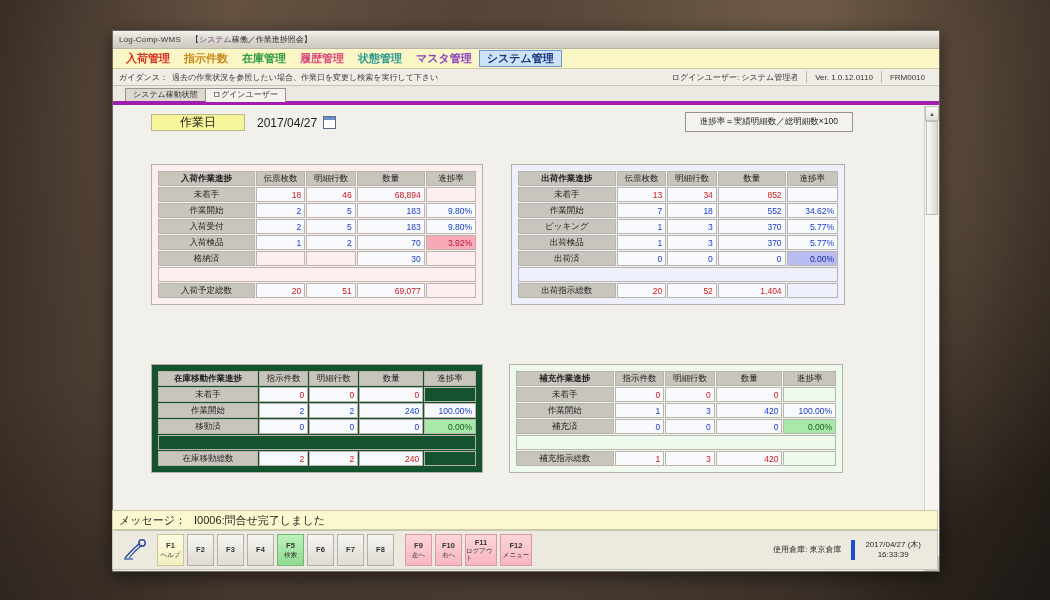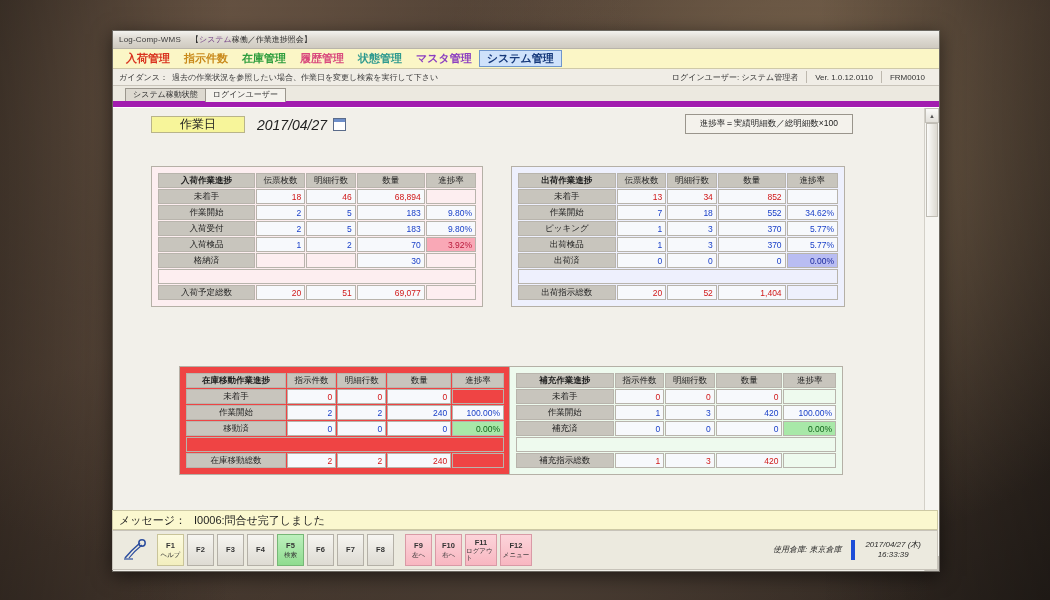--- a/index.html
+++ b/index.html
@@ -89,21 +89,21 @@
     height:12px;display:flex;align-items:center;
   }
   .gr-cell:first-child{border-left:none;}
 
   
   .tabstrip{
     height:15px;flex:0 0 15px;
     background:#ece9e0;
     display:flex;align-items:flex-end;
     padding-left:12px;gap:0;
-    border-bottom:6px solid #a21caf;
+    border-bottom:4px solid #a21caf;
     position:relative;z-index:2;
   }
   .tab{
     font-size:8px;color:#333;
     padding:2px 7px 2px;
     background:#ddd9d0;
     border:1px solid #9b968d;border-bottom:none;
     margin-right:-1px;
     line-height:1;
   }
@@ -146,21 +146,21 @@
     position:absolute;left:38px;top:8px;
     display:flex;align-items:center;gap:6px;
   }
   .date-label{
     width:92px;height:15px;background:#f7f59a;
     border:1px solid #b9b48a;
     display:flex;align-items:center;justify-content:center;
     font-size:12px;color:#222;
   }
   .date-value{
-    font-size:14px;color:#222;padding-left:6px;min-width:58px;font-style:italic;
+    font-size:12px;color:#222;padding-left:6px;min-width:58px;
   }
   .cal-icon{
     width:11px;height:11px;border:1px solid #5a6b8a;background:#fff;
     display:inline-block;position:relative;
   }
   .cal-icon:before{
     content:"";position:absolute;left:0;right:0;top:0;height:3px;background:#6d8ec9;
   }
 
   .formula-box{
@@ -170,21 +170,21 @@
     padding:3px 14px;
   }
 
   
   .panel{
     position:absolute;border:1px solid #b5b0a6;
     padding:5px;
   }
   .p-in{left:38px;top:58px;width:320px;background:#fdeef0;}
   .p-out{left:398px;top:58px;width:322px;background:#eef0fd;}
-  .p-move{left:38px;top:258px;width:320px;background:#ef4444;margin-left:28px;}
+  .p-move{left:38px;top:258px;width:320px;background:#14532d;}
   .p-rep{left:396px;top:258px;width:322px;background:#eefaee;}
 
   table.grid{border-collapse:separate;border-spacing:1px;width:100%;}
   table.grid td{
     font-size:8.5px;height:13px;padding:0 3px;
     border:1px solid #b8b4ac;
     white-space:nowrap;
   }
   td.hdr{
     background:#c8c5bd;color:#1d1d1d;text-align:center;font-weight:normal;
@@ -240,21 +240,21 @@
     display:flex;flex-direction:column;align-items:center;justify-content:center;
     font-size:7.5px;color:#333;line-height:1.08;
     margin-right:1px;
   }
   .fkey .k{font-weight:bold;font-size:7.5px;}
   .fkey .c{font-size:6.5px;}
   .fk-yellow{background:linear-gradient(180deg,#fdfbe0,#f3efbe);border-color:#c9c499;}
   .fk-green{background:linear-gradient(180deg,#bdf0bd,#8fdc8f);border-color:#76b776;}
   .fk-pink{background:linear-gradient(180deg,#fcd4da,#f8b7c1);border-color:#d99aa6;}
   .fk-gap{width:6px;}
-  .fn-right{margin-left:auto;display:flex;align-items:center;font-style:italic;}
+  .fn-right{margin-left:auto;display:flex;align-items:center;}
   .fn-cell{
     font-size:8px;color:#2b2b2b;padding:0 10px;text-align:center;
     border-left:4px solid #1d4ed8;line-height:1.25;
   }
   .fn-cell:first-child{border-left:none;}
 </style>
 </head>
 <body>
 
 <div class="backdrop"></div>

